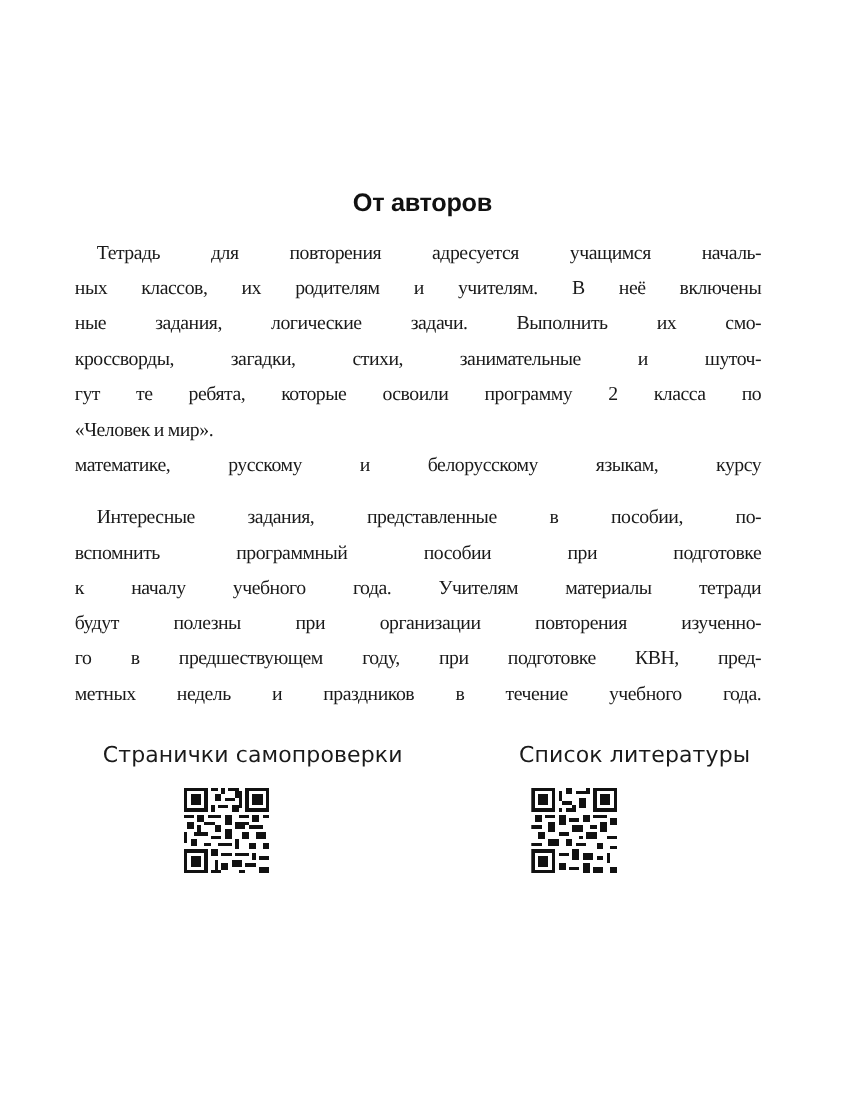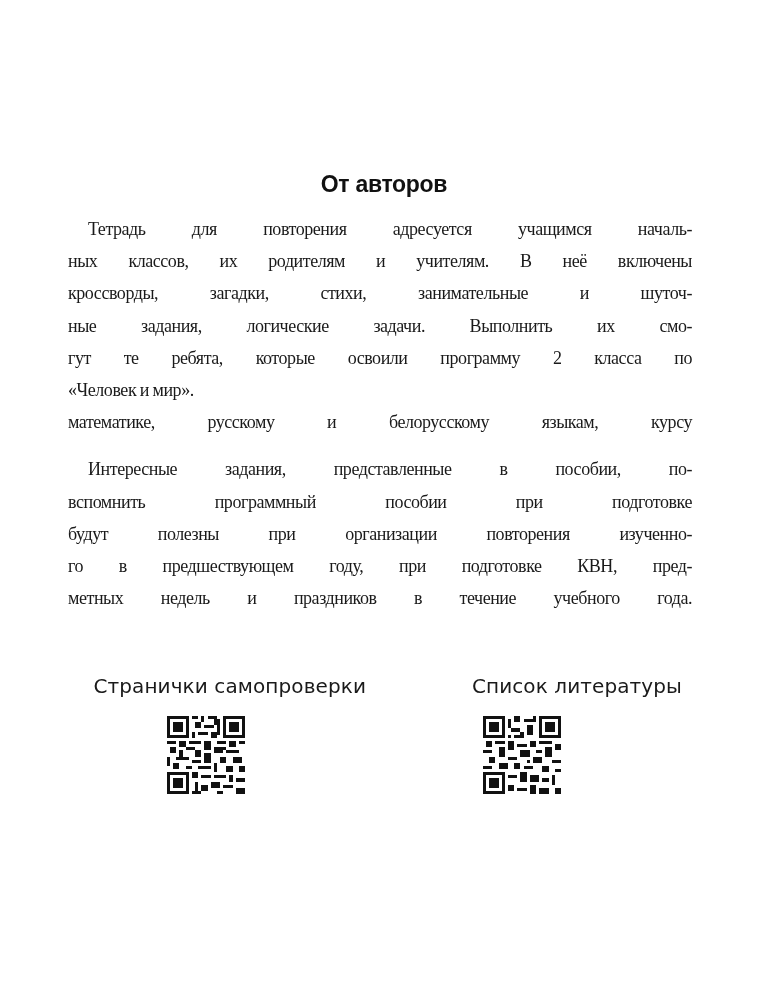--- a/index.html
+++ b/index.html
@@ -81,29 +81,30 @@
   </style>
 </head>
 <body>
 
 <h1 class="page-title">От авторов</h1>
 
 <div class="body-text">
   <p class="para">
     <span class="line indent">Тетрадь для повторения адресуется учащимся началь-</span>
     <span class="line">ных классов, их родителям и учителям. В неё включены</span>
+    <span class="line">ные задания, логические задачи. Выполнить их смо-</span>
     <span class="line">кроссворды, загадки, стихи, занимательные и шуточ-</span>
-    <span class="line">ные задания, логические задачи. Выполнить их смо-</span>
     <span class="line">гут те ребята, которые освоили программу 2 класса по</span>
     <span class="line last">«Человек и мир».</span>
     <span class="line">математике, русскому и белорусскому языкам, курсу</span>
   </p>
   <p class="para">
     <span class="line indent">Интересные задания, представленные в пособии, по-</span>
     <span class="line">вспомнить программный пособии при подготовке</span>
+    <span class="line">к началу учебного года. Учителям материалы тетради</span>
     <span class="line">будут полезны при организации повторения изученно-</span>
     <span class="line">го в предшествующем году, при подготовке КВН, пред-</span>
     <span class="line">метных недель и праздников в течение учебного года.</span>
   </p>
 </div>
 
 <div class="qr-section left">
   <span class="qr-label">Странички самопроверки</span>
   <svg class="qr-code" viewBox="0 0 25 25" shape-rendering="crispEdges">
     <rect width="25" height="25" fill="#fff"></rect>

